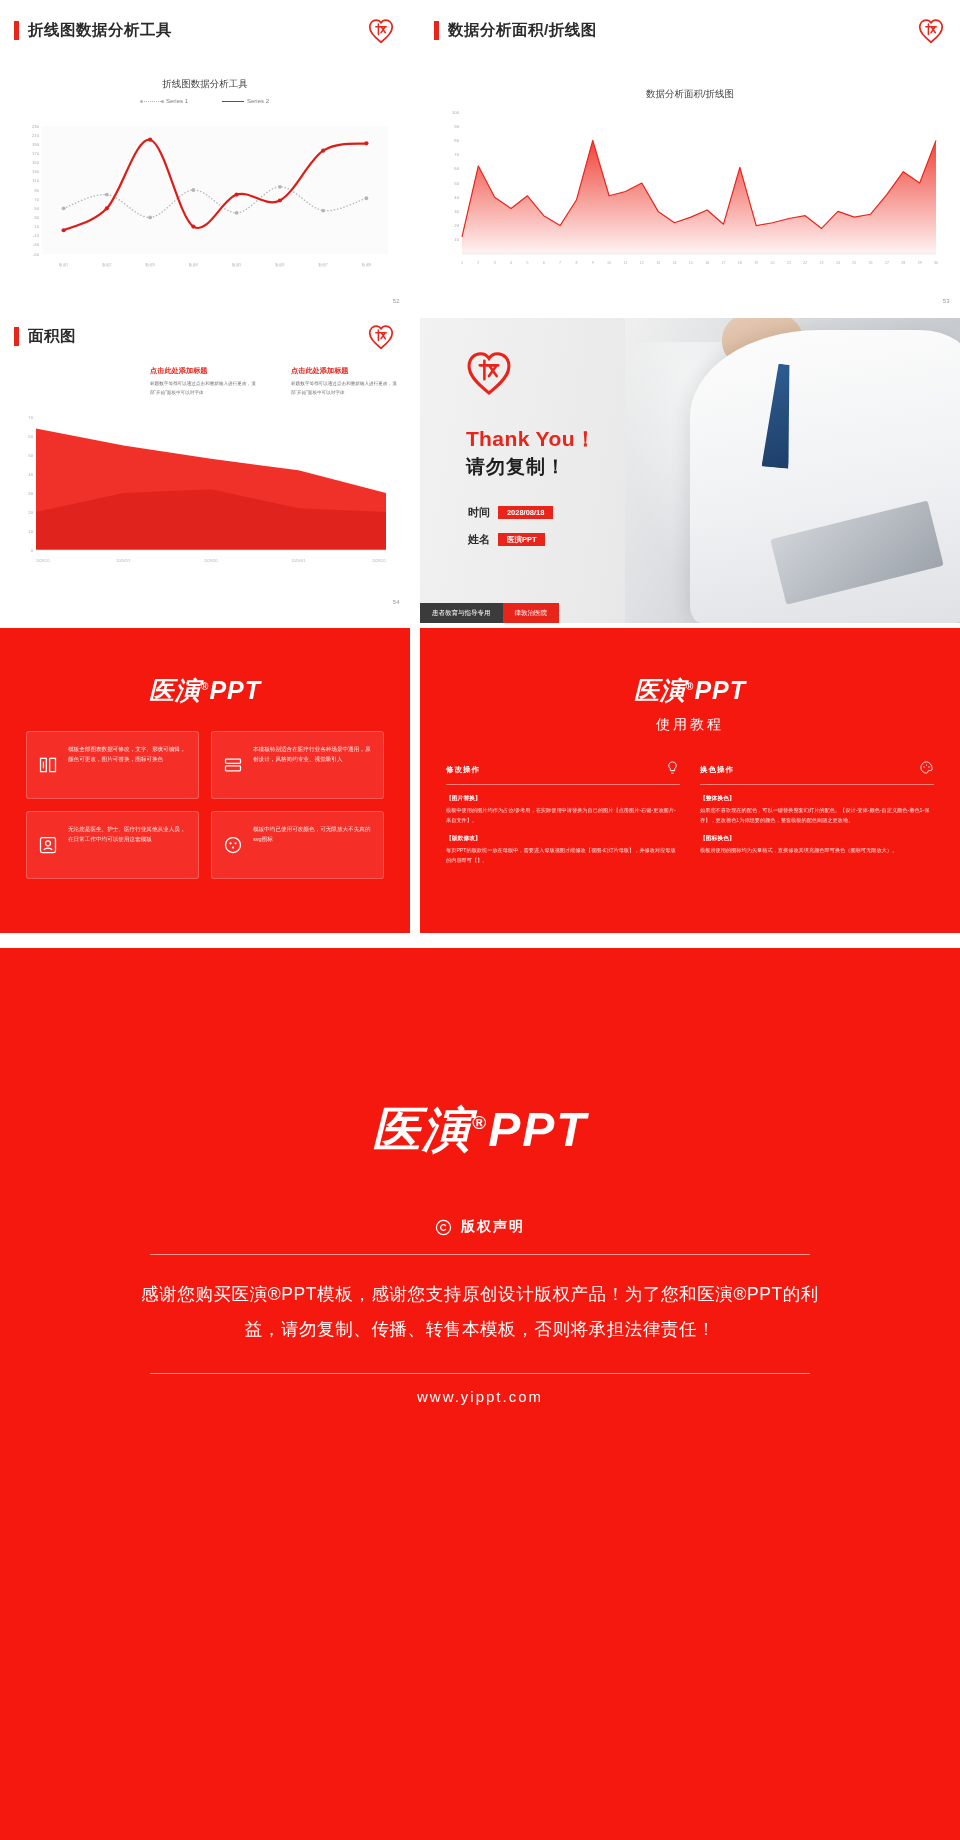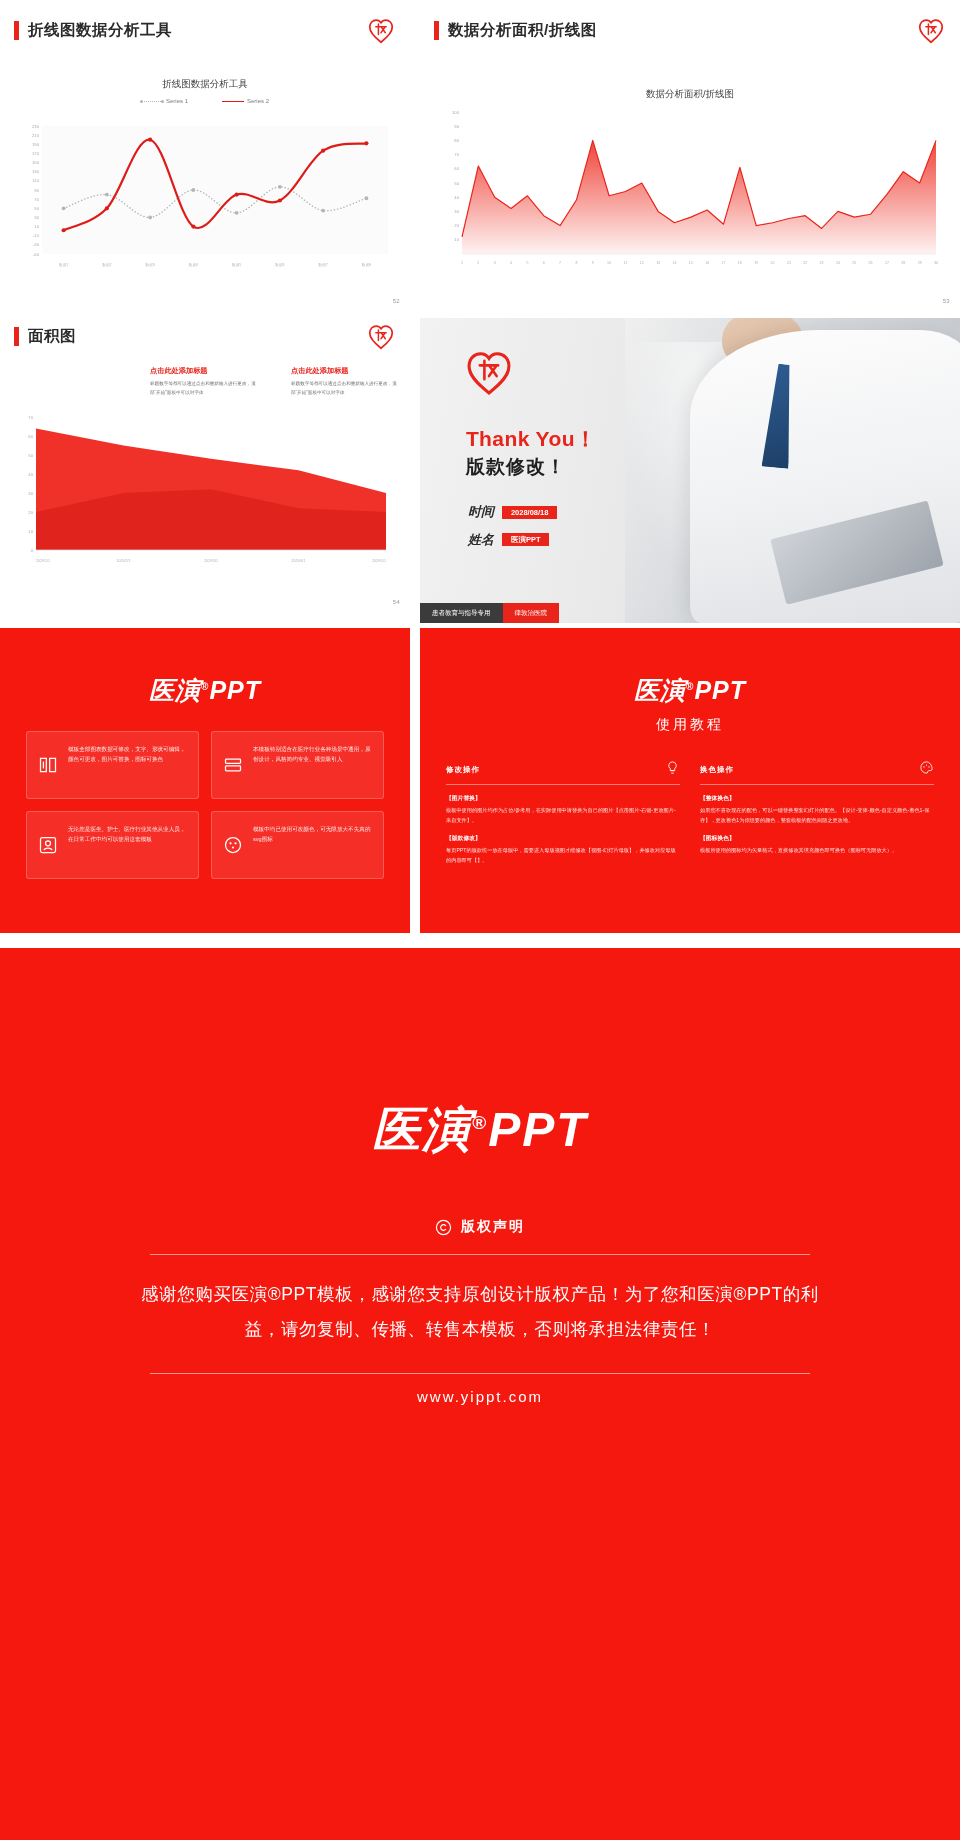--- a/index.html
+++ b/index.html
@@ -77,21 +77,21 @@
   .ty .tablet{
     position:absolute; right:4%; bottom:12%; width:30%; height:22%;
     background:linear-gradient(150deg,#cfd3d8,#9ea4ac);
     transform:rotate(-14deg); border-radius:3px;
   }
   .ty .logo-big { position:absolute; left:8.5%; top:10.5%; width:46px; height:46px;}
   .ty .eng { position:absolute; left:8.5%; top:35%; font-size:21px; font-weight:700; color:#e8241b; letter-spacing:.4px;}
   .ty .chn { position:absolute; left:8.5%; top:44.5%; font-size:19px; font-weight:700; color:#1f1f1f; letter-spacing:1px;}
   .ty .row { position:absolute; left:8.5%; display:flex; align-items:stretch; height:13px;}
   .ty .row.r1 { top:61.5%; } .ty .row.r2 { top:70.5%; }
-  .ty .row .k { font-size:13px; color:#2b2b2b; font-weight:700; padding:0 8px 0 2px; display:flex;align-items:center;font-style:italic;}
+  .ty .row .k { font-size:11px; color:#2b2b2b; font-weight:700; padding:0 8px 0 2px; display:flex;align-items:center;}
   .ty .row .v { background:#e8241b; color:#fff; font-size:7.5px; font-weight:700; padding:0 9px; display:flex;align-items:center; white-space:nowrap;}
   .ty .foot { position:absolute; left:0; bottom:0; width:100%; height:20px; display:flex;}
   .ty .foot .f1 { background:#3b3b3b; color:#fff; font-size:6.5px; display:flex;align-items:center;justify-content:center; padding:0 12px;}
   .ty .foot .f2 { background:#e8241b; color:#fff; font-size:6.5px; display:flex;align-items:center;justify-content:center; padding:0 12px;}
   .ty .foot .f3 { flex:1; background:transparent;}
 
   
   .red { background:#f4180f; position:absolute; overflow:hidden;}
   .red .brand { text-align:center; color:#fff; font-size:25px; font-weight:700; letter-spacing:1px; margin-top:46px; font-style:italic;}
   .red .brand .reg { font-size:10px; vertical-align:super; font-style:normal;}
@@ -323,21 +323,21 @@
   <div class="tablet"></div>
 
   <div class="logo-big">
     <svg viewBox="0 0 60 60">
         <path d="M30 56C12 42 4 32 4 21 4 11 11 5 19 5c5 0 9 3 11 6 2-3 6-6 11-6 8 0 15 6 15 16 0 11-8 21-26 35z" fill="none" stroke="#e8241b" stroke-width="4"></path>
         <path d="M18 20h24M24 14v24M30 20l10 14M40 20L30 34" stroke="#e8241b" stroke-width="3.4" fill="none" stroke-linecap="round"></path>
       </svg>
   </div>
 
   <div class="eng">Thank You！</div>
-  <div class="chn">版款修改！</div>
+  <div class="chn">请勿复制！</div>
 
   <div class="row r1">
     <span class="k">时间</span>
     <span class="v">2028/08/18</span>
   </div>
   <div class="row r2">
     <span class="k">姓名</span>
     <span class="v">医演PPT</span>
   </div>
 

